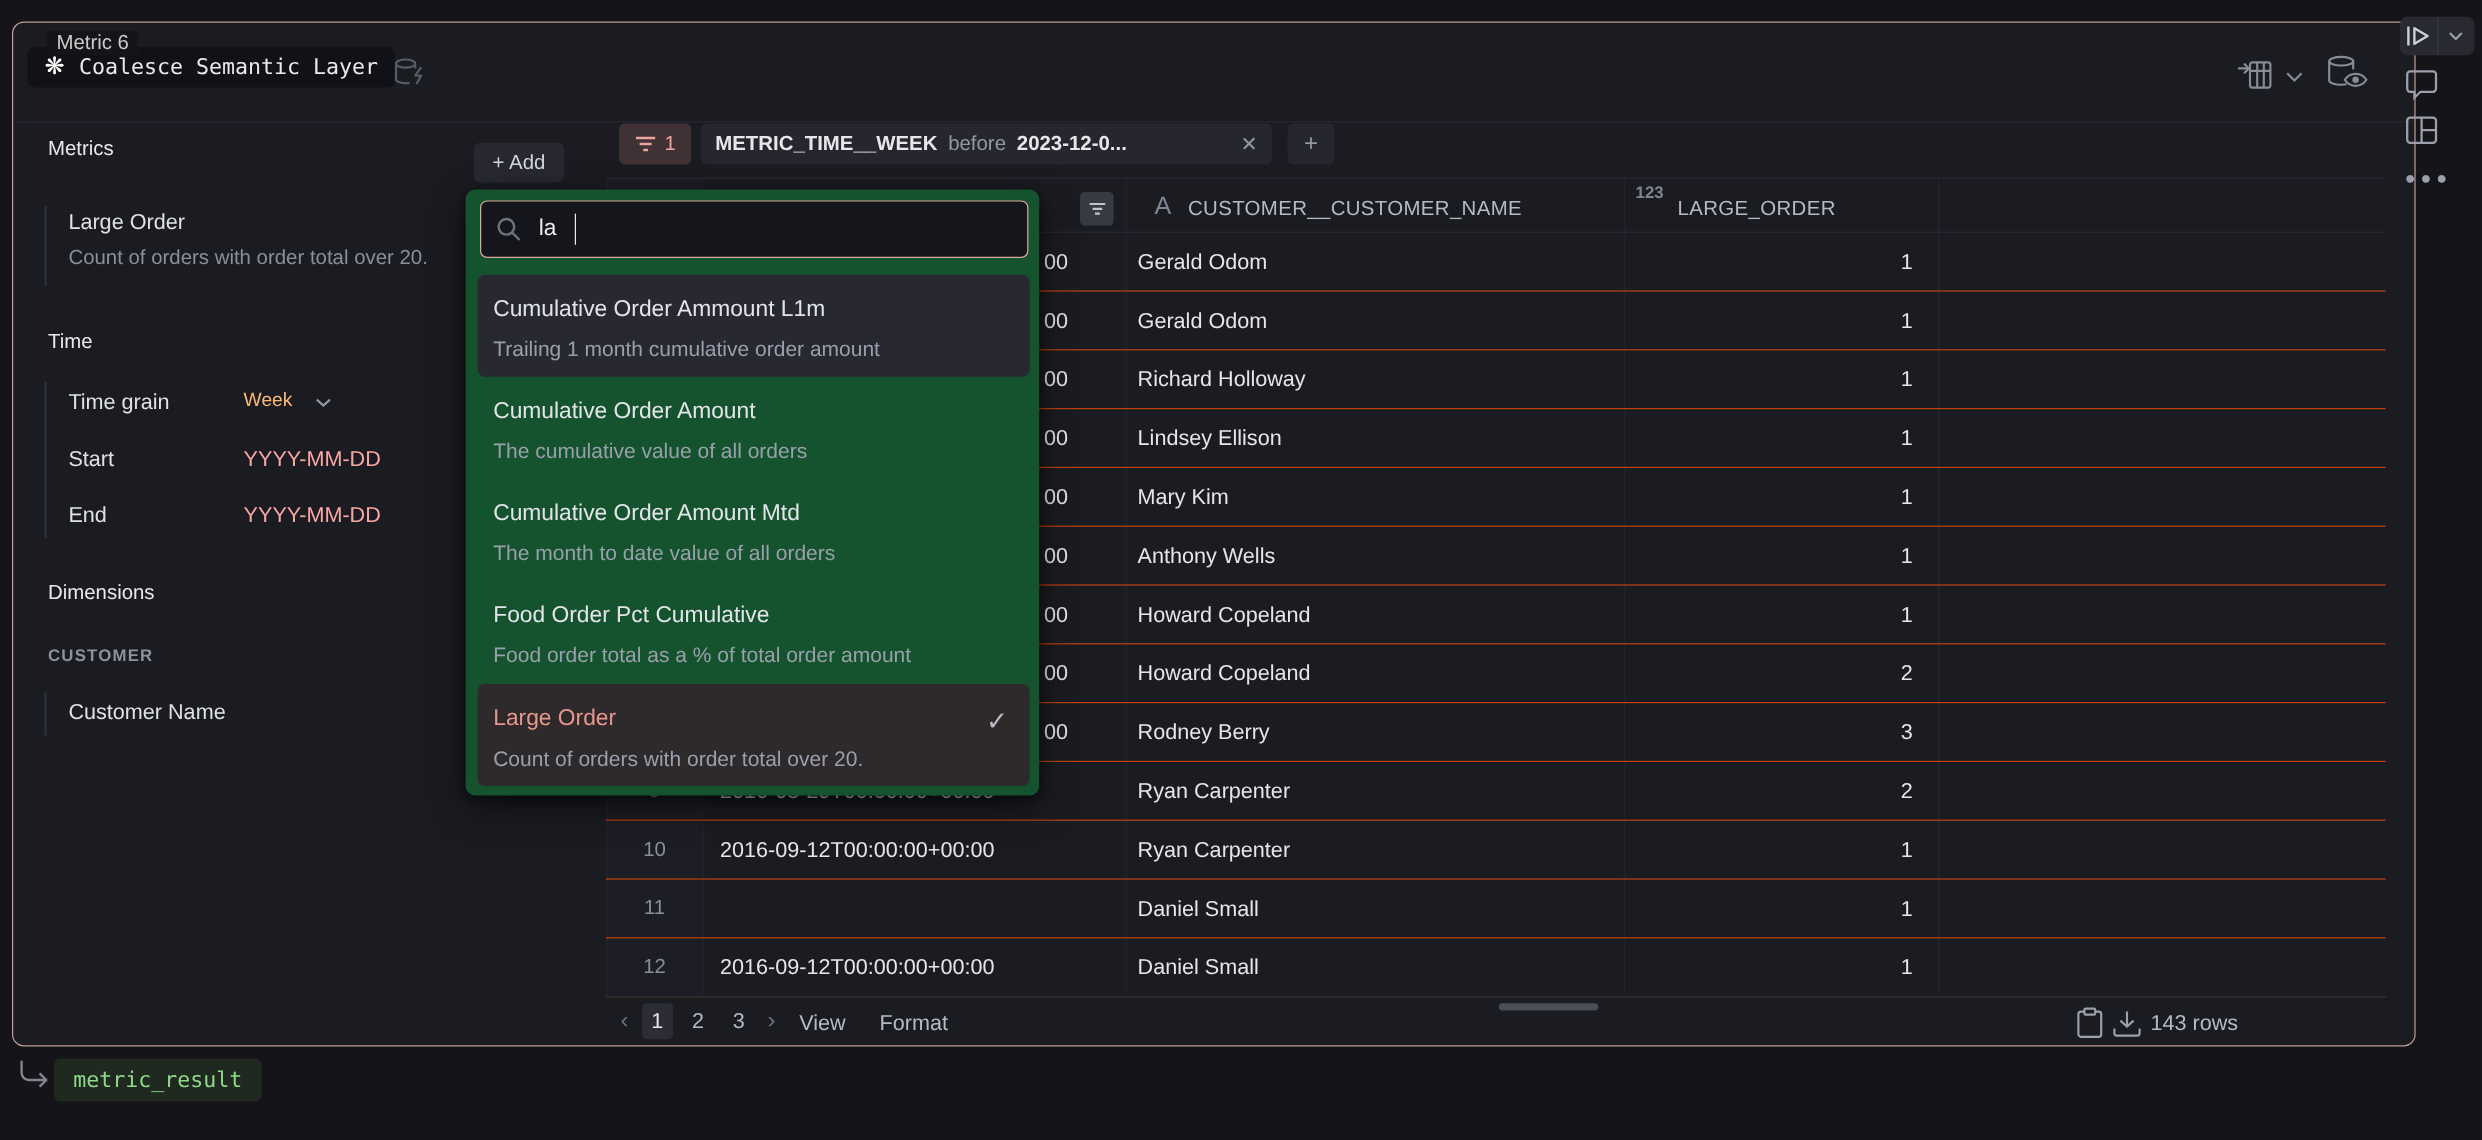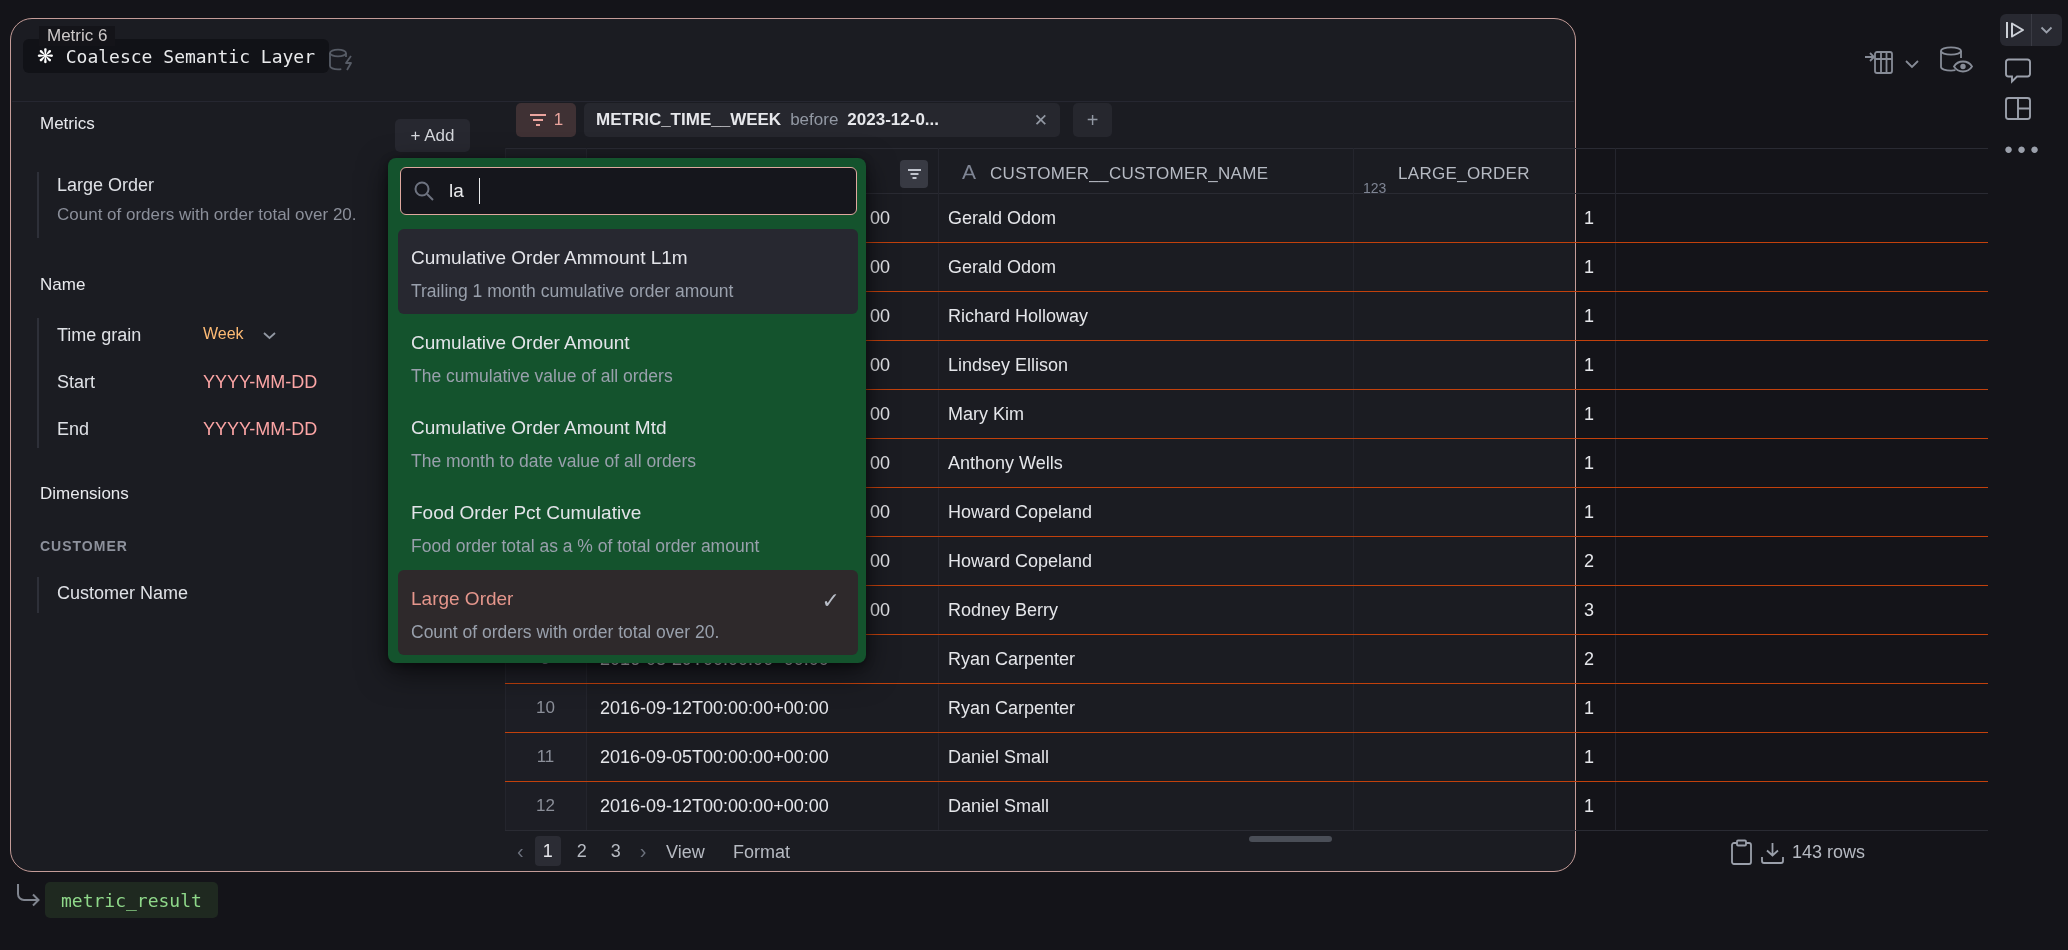--- a/index.html
+++ b/index.html
@@ -9,24 +9,24 @@
     font-family:"Liberation Sans", sans-serif;
     color:#e7e8ec;
     overflow:hidden;
     position:relative;
     -webkit-font-smoothing:antialiased;
   }
   .abs { position:absolute; }
 
   
   .cell {
-    position:absolute; left:10px; top:18px; width:1566px; height:854px;
+    position:absolute; left:10px; top:18px; width:2003px; height:854px;
     background:#1b1c22;
     border:1.5px solid #c49c98;
-    border-radius:22px;
+    border-radius:10px;
   }
   .cell-legend {
     position:absolute; left:28px; top:7px; z-index:5;
     background:#141419; padding:0 8px;
     font-size:17px; color:#cdc9c9;
   }
 
   
   .source-pill {
     position:absolute; left:12px; top:20px; height:34px;
@@ -191,21 +191,21 @@
 
 </div>
 
 <div class="h-section" style="left:40px; top:114px;">Metrics</div>
 <button class="add-btn">+ Add</button>
 
 <div class="vrule" style="left:37px; top:172px; height:66px;"></div>
 <div class="item-title" style="left:57px; top:175px;">Large Order</div>
 <div class="item-sub" style="left:57px; top:205px;">Count of orders with order total over 20.</div>
 
-<div class="h-section" style="left:40px; top:275px;">Name</div>
+<div class="h-section" style="left:40px; top:275px;">Time</div>
 <div class="vrule" style="left:37px; top:318px; height:130px;"></div>
 <div class="kv-label" style="left:57px; top:325px;">Time grain</div>
 <div class="kv-value" style="left:203px; top:325px;">Week</div>
 <span class="abs" style="left:262px; top:331px;">
   <svg width="15" height="9" viewBox="0 0 15 9" fill="none" stroke="#9298a3" stroke-width="1.8">
       <path d="M2 2l5.5 5L13 2"></path>
     </svg>
 </span>
 <div class="kv-label" style="left:57px; top:372px;">Start</div>
 <div class="kv-placeholder" style="left:203px; top:372px;">YYYY-MM-DD</div>
@@ -241,21 +241,21 @@
 <div class="vline" style="left:1615px;"></div>
 
 <div class="th-text" style="left:600px;">METRIC_TIME__WEEK</div>
 <div class="filter-indicator">
   <svg width="15" height="12" viewBox="0 0 15 12" fill="none" stroke="#c0c4cd" stroke-width="1.8">
     <path d="M1 2h13M3.5 6h8M5.5 10h4"></path>
   </svg>
 </div>
 <div class="th-type" style="left:962px; top:160px; font-size:21px; font-weight:300;">A</div>
 <div class="th-text" style="left:990px;">CUSTOMER__CUSTOMER_NAME</div>
-<div class="th-type" style="left:1363px; top:180px; font-size:14px; font-weight:normal;">123</div>
+<div class="th-type" style="left:1363px; top:152px; font-size:14px; font-weight:bold;">123</div>
 <div class="th-text" style="left:1398px;">LARGE_ORDER</div>
 
 <div class="rows">
     <div class="trow">
       <div class="tnum">0</div>
       <div class="tdate tail">00</div>
       <div class="tname">Gerald Odom</div>
       <div class="tval">1</div>
     </div>
     <div class="trow">
@@ -313,21 +313,20 @@
       <div class="tval">2</div>
     </div>
     <div class="trow">
       <div class="tnum">10</div>
       <div class="tdate">2016-09-12T00:00:00+00:00</div>
       <div class="tname">Ryan Carpenter</div>
       <div class="tval">1</div>
     </div>
     <div class="trow">
       <div class="tnum">11</div>
-      <div class="tdate">2016-09-05T00:00:00+00:00</div>
       <div class="tname">Daniel Small</div>
       <div class="tval">1</div>
     </div>
     <div class="trow">
       <div class="tnum">12</div>
       <div class="tdate">2016-09-12T00:00:00+00:00</div>
       <div class="tname">Daniel Small</div>
       <div class="tval">1</div>
     </div>
   </div>

